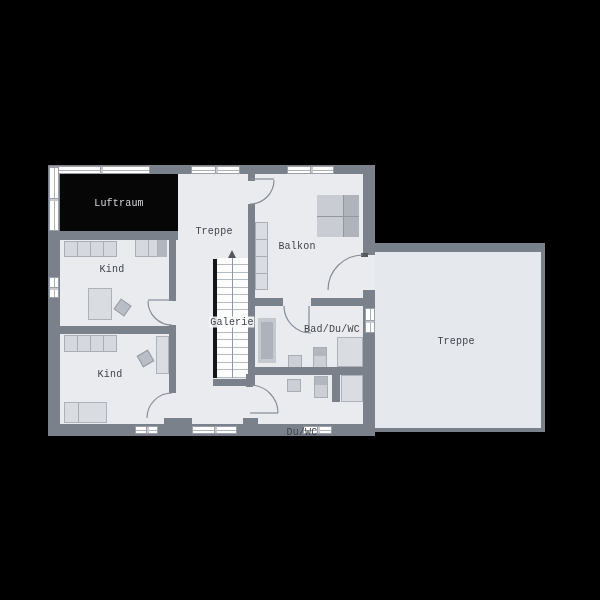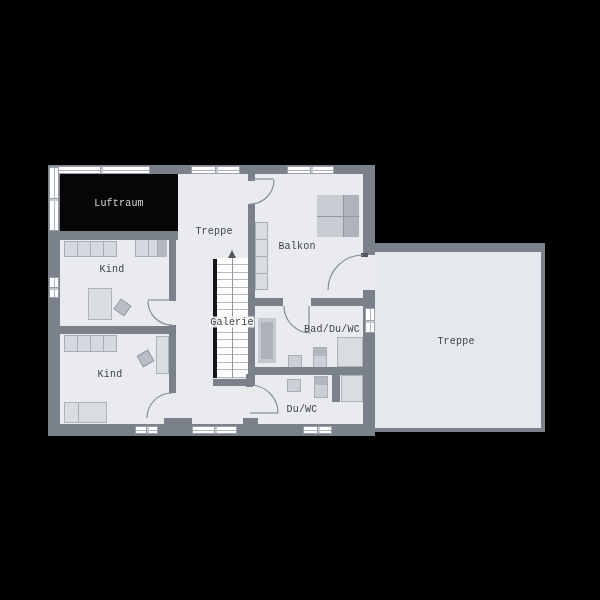--- a/index.html
+++ b/index.html
@@ -135,16 +135,16 @@
     </g>
   </svg>
 
   <span class="lbl lbl-void" style="left:119px;top:203px;">Luftraum</span>
   <span class="lbl" style="left:214px;top:231px;">Treppe</span>
   <span class="lbl" style="left:297px;top:246px;">Balkon</span>
   <span class="lbl" style="left:112px;top:269px;">Kind</span>
   <span class="lbl" style="left:110px;top:374px;">Kind</span>
   <span class="lbl lbl-bg" style="left:232px;top:322px;">Galerie</span>
   <span class="lbl" style="left:332px;top:329px;">Bad/Du/WC</span>
-  <span class="lbl" style="left:302px;top:409px;">Du/WC</span>
+  <span class="lbl" style="left:302px;top:432px;">Du/WC</span>
   <span class="lbl" style="left:456px;top:341px;">Treppe</span>
 
 </div>
 
 </body></html>

